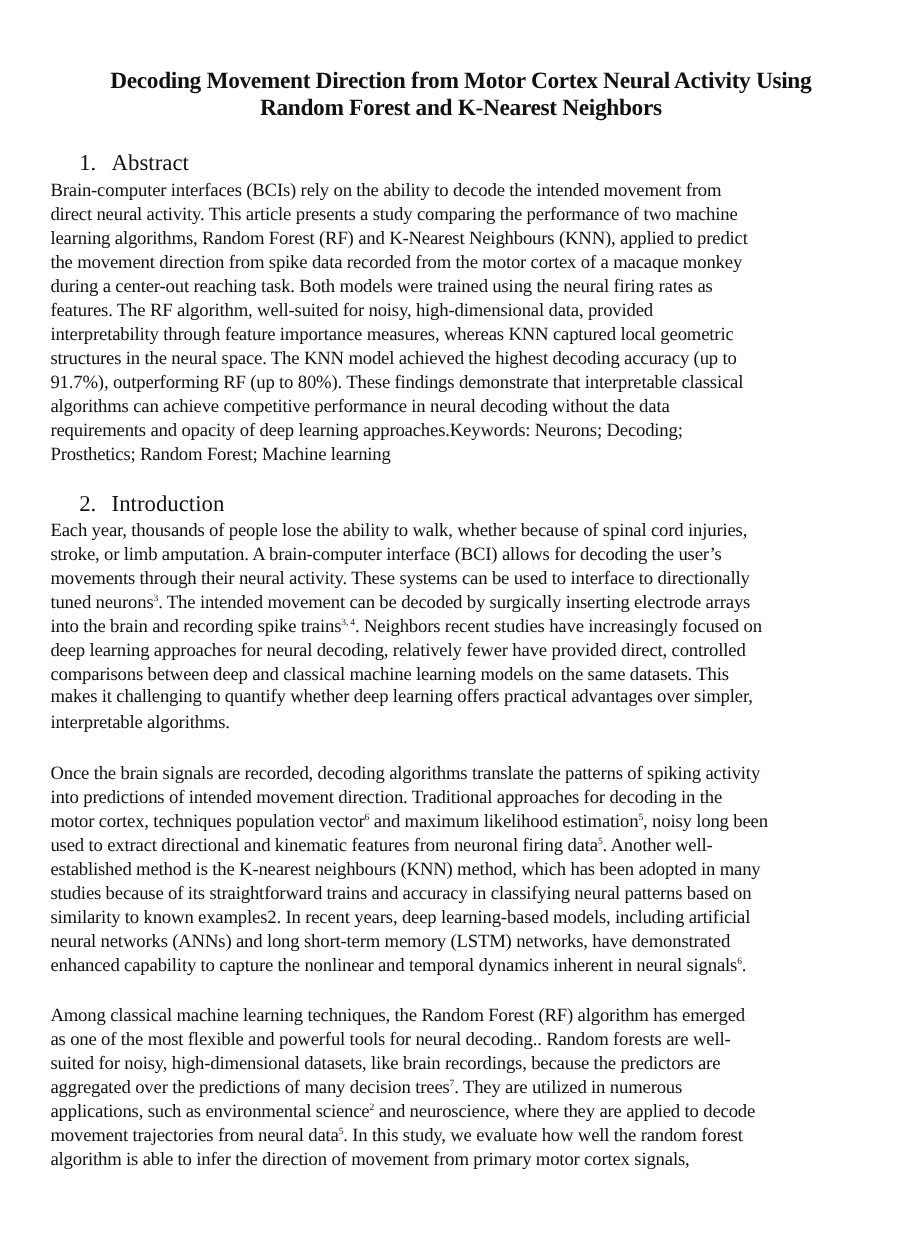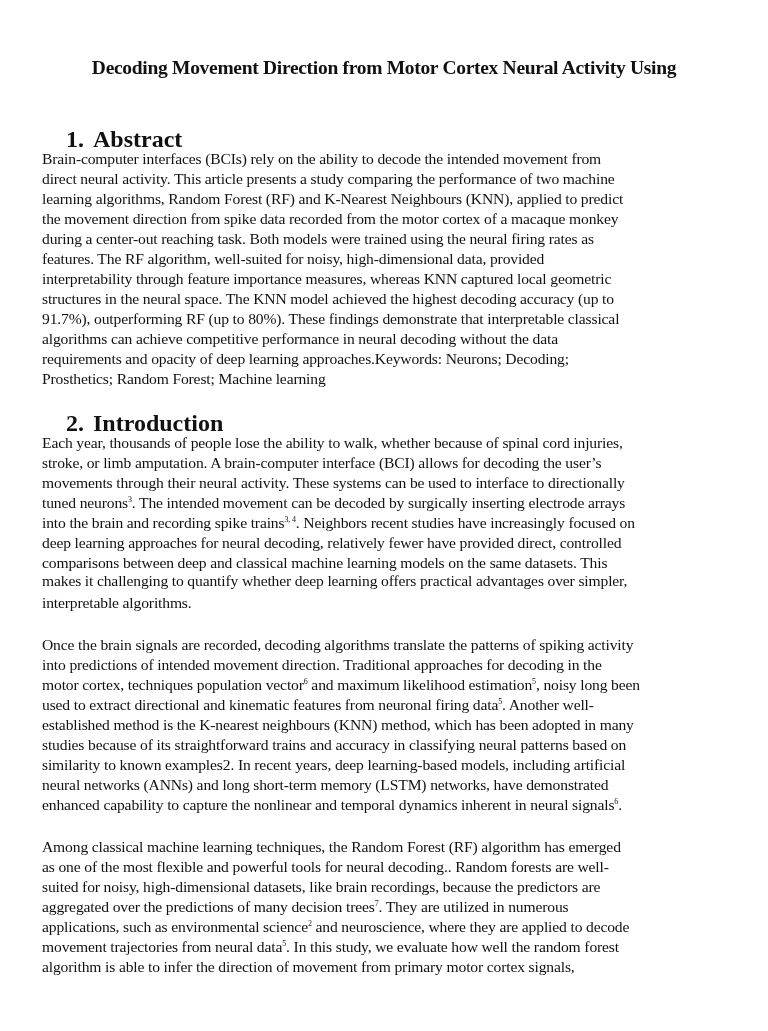--- a/index.html
+++ b/index.html
@@ -1,32 +1,33 @@
 <!DOCTYPE html>
 <html><head>
 <meta charset="utf-8">
 <style>
   html, body { margin: 0; padding: 0; background: #ffffff; }
   body { width: 768px; height: 1031px; overflow: hidden; position: relative;
          font-family: "Liberation Serif", "DejaVu Serif", serif; color: #111111; }
   .page { position: absolute; left: 0; top: 0; width: 768px; height: 906px; }
   .title { position: absolute; left: 0; width: 768px; text-align: center;
            font-weight: bold; font-size: 19.5px; letter-spacing: -0.3px; }
-  .h { position: absolute; left: 66px; font-weight: bold; font-size: 24px; }
+  .h { position: absolute; left: 66px; font-weight: normal; font-size: 19px; }
   .h .num { display: inline-block; width: 27px; }
   .line { position: absolute; left: 42px; font-size: 15.6px; white-space: nowrap;
           letter-spacing: -0.15px; }
   sup { font-size: 8px; vertical-align: 6px; line-height: 0; }
 </style>
 </head>
 <body>
 
 <div class="page">
 
   <div class="title" style="top:57px;">Decoding Movement Direction from Motor Cortex Neural Activity Using</div>
+  <div class="title" style="top:80px;">Random Forest and K-Nearest Neighbors</div>
 
   <div class="h" style="top:126px;">
     <span class="num">1.</span><span>Abstract</span>
   </div>
   <div>
     <div class="line" style="top:150px;">Brain-computer interfaces (BCIs) rely on the ability to decode the intended movement from</div>
     <div class="line" style="top:170px;">direct neural activity. This article presents a study comparing the performance of two machine</div>
     <div class="line" style="top:190px;">learning algorithms, Random Forest (RF) and K-Nearest Neighbours (KNN), applied to predict</div>
     <div class="line" style="top:210px;">the movement direction from spike data recorded from the motor cortex of a macaque monkey</div>
     <div class="line" style="top:230px;">during a center-out reaching task. Both models were trained using the neural firing rates as</div>

